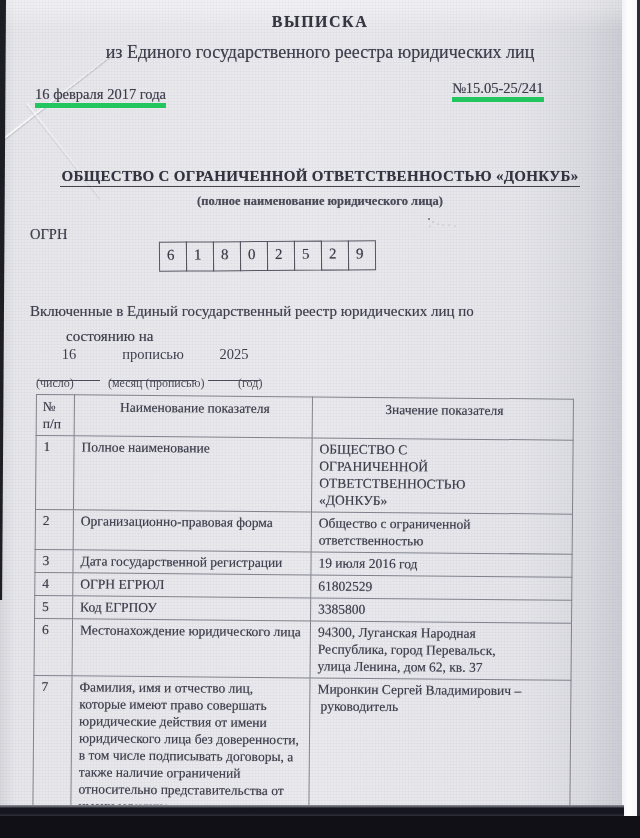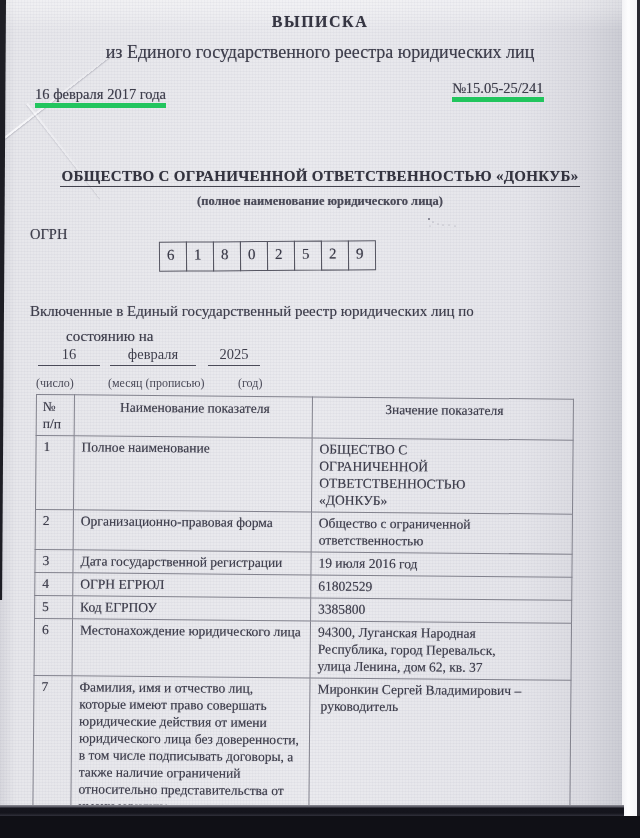--- a/index.html
+++ b/index.html
@@ -47,21 +47,21 @@
   .company{top:168px;font-size:15px;}
   .company b{font-weight:bold;color:#33333f;letter-spacing:.3px;border-bottom:1.5px solid #44444f;padding:0 2px 2px;}
   .caption{top:194px;font-size:12.5px;color:#4a4a58;font-weight:bold;}
   .ogrn-label{left:30px;top:226px;font-size:14.5px;}
   .ogrn-row{position:absolute;left:160px;top:241px;display:flex;transform:rotate(-.4deg);}
   .ogrn-cell{width:28px;height:30px;border:1px solid #565662;margin-left:-1px;font-size:15px;
     padding:4px 0 0 7px;box-sizing:border-box;color:#3c3c4a;text-shadow:0 0 .7px rgba(62,62,76,.55);}
   .included1{left:30px;top:303px;font-size:15px;white-space:nowrap;text-align:center;}
   .included2{left:30px;top:328px;font-size:15px;margin-left:36px;}
   .asof{position:absolute;left:38px;top:346px;font-size:14.5px;}
-  .asof .fld{display:inline-block;text-align:center;border-bottom:1px solid #4b4b59;padding-bottom:2px;}
+  .asof .fld{display:inline-block;text-align:center;border-bottom:1px solid #4b4b59;padding-bottom:17px;}
   .asof .d{width:62px;margin-right:10px;}
   .asof .m{width:86px;margin-right:12px;}
   .asof .y{width:52px;}
   .asof-cap{position:absolute;left:36px;top:368px;font-size:12px;color:#4a4a58;}
   .asof-cap span{display:inline-block;margin-top:8px;}
   .asof-cap .c1{width:72px;}
   .asof-cap .c2{width:130px;}
   
   table.reg{position:absolute;left:36px;top:394px;width:537px;border-collapse:collapse;table-layout:fixed;
     transform:rotate(.5deg);transform-origin:left top;font-size:13.5px;}
@@ -100,21 +100,21 @@
     <div class="ogrn-cell">2</div>
     <div class="ogrn-cell">5</div>
     <div class="ogrn-cell">2</div>
     <div class="ogrn-cell">9</div>
   </div>
 
   <div class="tx included1">Включенные в Единый государственный реестр юридических лиц по</div>
   <div class="tx included2">состоянию на</div>
 
   <div class="asof">
-    <span class="fld d">16</span><span class="fld m">февраля</span><span class="fld y">2025</span>
+    <span class="fld d">16</span><span class="fld m">прописью</span><span class="fld y">2025</span>
   </div>
   <div class="asof-cap">
     <span class="c1">(число)</span><span class="c2">(месяц (прописью)</span><span class="c3">(год)</span>
   </div>
 
   <table class="reg">
     <colgroup>
         <col class="c-num">
         <col class="c-name">
         <col class="c-val">

